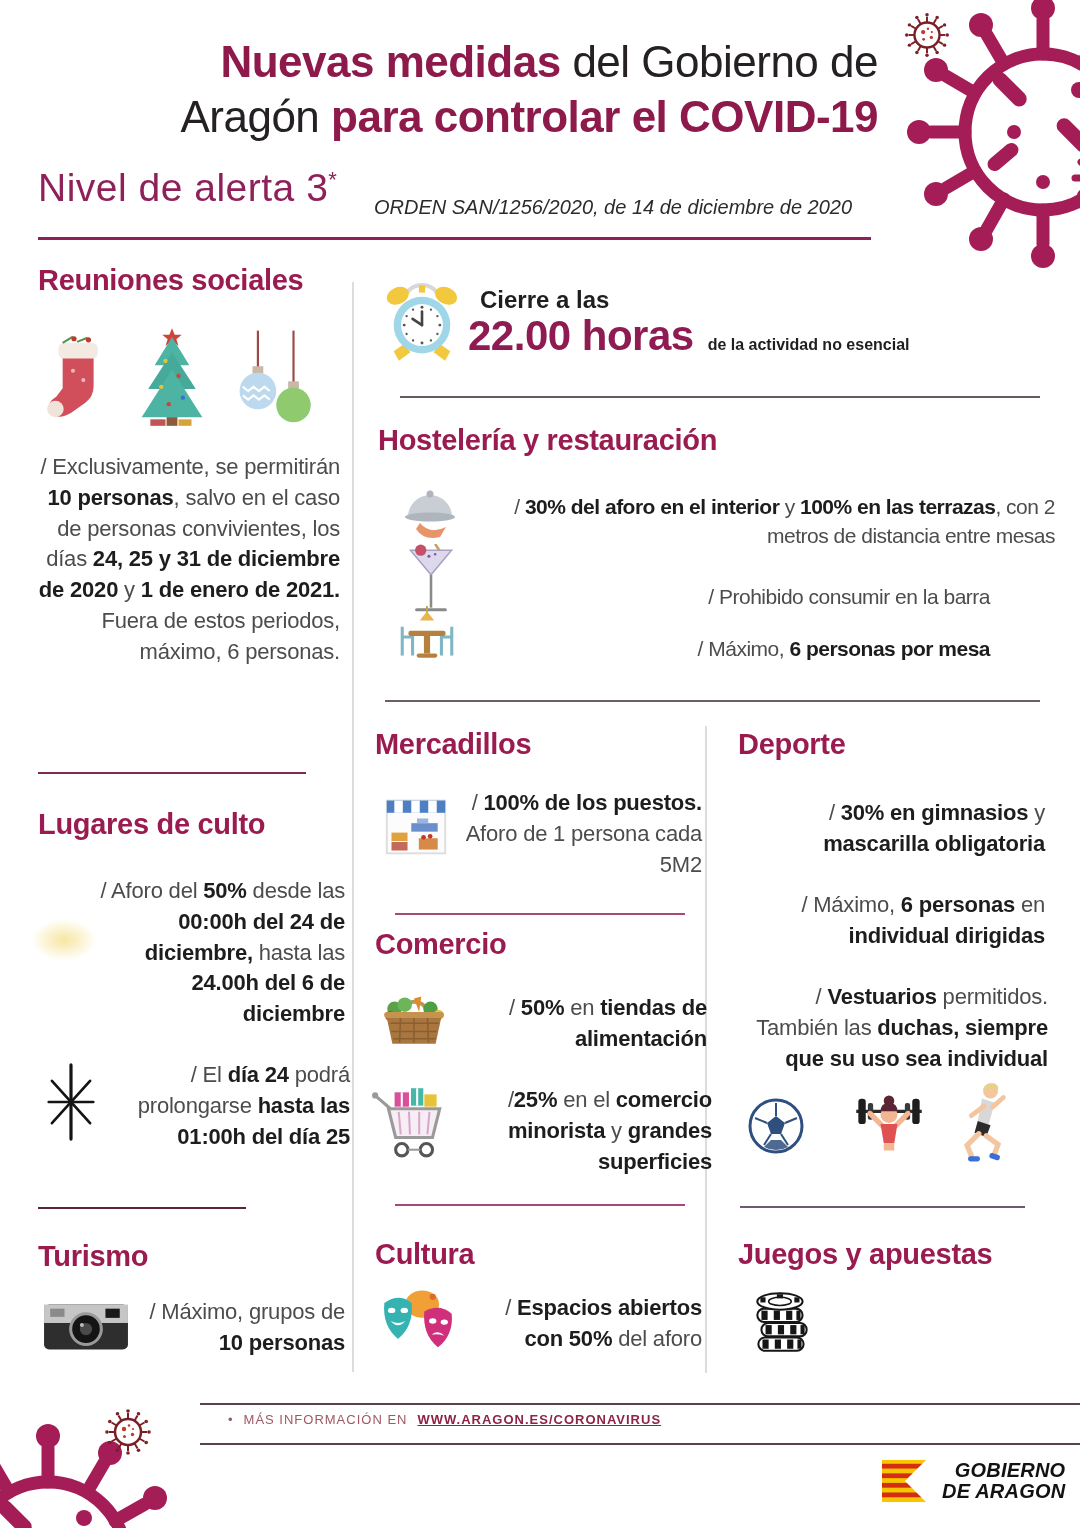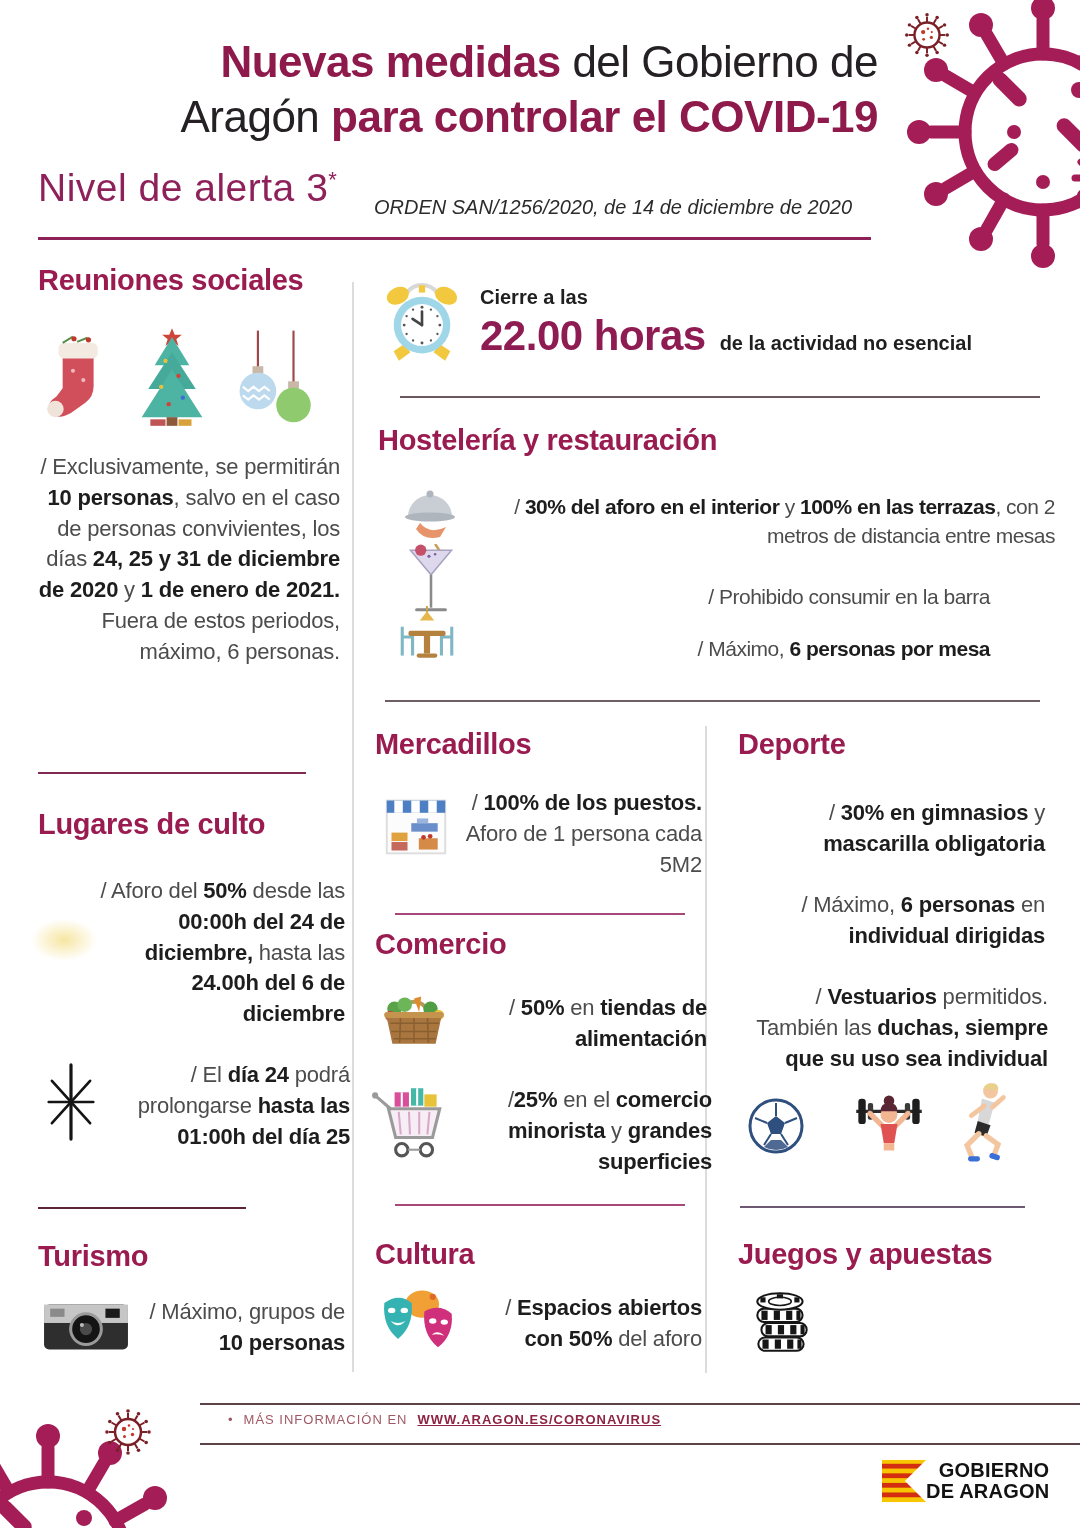--- a/index.html
+++ b/index.html
@@ -12,33 +12,33 @@
   .p{font-size:22px;line-height:1.4;color:#4c4c4c;letter-spacing:-0.2px;}
   .p .sb{font-weight:700;color:#1d1d1d;}
   .sm{font-weight:700;color:#8E1A4C;}
   
   .title{font-size:44px;line-height:1.25;font-weight:500;color:#242024;letter-spacing:-0.5px;}
   .title .sm{color:#8E1A4C;}
   .alert{font-size:39px;font-weight:300;color:#8E215A;letter-spacing:0.5px;}
   .alert sup{font-size:22px;}
   .order{font-style:italic;font-size:20px;color:#2b2b2b;font-weight:500;}
   
-  .cl1{font-size:20px;font-weight:700;color:#1f1f1f;}
+  .cl1{font-size:24px;font-weight:700;color:#1f1f1f;}
   .cl2{display:flex;align-items:baseline;gap:14px;}
   .cl2 .time{font-size:42px;font-weight:800;color:#8E1C52;letter-spacing:-0.5px;}
-  .cl2 .tail{font-size:20px;font-weight:700;color:#1f1f1f;}
+  .cl2 .tail{font-size:16px;font-weight:700;color:#1f1f1f;}
   
   .hr{height:2px;}
   .vr{width:2px;background:#dcdcdc;}
   
   .tight{font-size:21px;letter-spacing:-0.5px;margin-top:6px;}
   
   .finfo{display:flex;align-items:baseline;gap:10px;font-size:13px;letter-spacing:1px;color:#a05964;}
   .finfo .url{font-weight:700;color:#8e2344;text-decoration:underline;}
-  .logo{display:flex;align-items:center;gap:0;}
+  .logo{display:flex;align-items:center;gap:16px;font-style:italic;}
   .logo-text{font-size:20px;font-weight:800;line-height:1.05;color:#121212;letter-spacing:0.2px;}
   .glow{width:88px;height:56px;background:radial-gradient(closest-side,rgba(244,224,138,0.8),rgba(244,224,138,0) 75%);}
 </style>
 </head>
 <body>
 
 <div id="page">
 
   <svg width="0" height="0" style="position:absolute">
     <defs>
@@ -250,21 +250,21 @@
         <circle cx="48.5" cy="57.7" r="1.1"></circle>
       <circle cx="25.3" cy="34.5" r="1.1"></circle>
         <circle cx="54.7" cy="34.5" r="1.1"></circle>
       <circle cx="25.3" cy="51.5" r="1.1"></circle>
         <circle cx="54.7" cy="51.5" r="1.1"></circle>
     </g>
     <line x1="40" y1="43" x2="40" y2="30" stroke="#444444" stroke-width="2.5" stroke-linecap="round"></line>
     <line x1="40" y1="43" x2="31" y2="37" stroke="#444444" stroke-width="2.5" stroke-linecap="round"></line>
   </svg>
   <div class="abs cl1" style="left:480px;top:286px">Cierre a las</div>
-  <div class="abs cl2" style="left:480px;top:312px">
+  <div class="abs cl2" style="left:468px;top:312px">
     <span class="time">22.00 horas</span>
     <span class="tail">de la actividad no esencial</span>
   </div>
   <div class="abs hr" style="left:400px;top:396px;width:640px;background:#6b585c"></div>
 
   <div class="abs h" style="left:378px;top:424px">Hostelería y restauración</div>
 
   <svg class="abs" style="left:402px;top:486px" width="56" height="54" viewBox="0 0 56 52">
     <path d="M6 30 A22 22 0 0 1 50 30 Z" fill="#c9ced4"></path>
     <ellipse cx="28" cy="30" rx="25" ry="4.5" fill="#aeb5bc"></ellipse>

